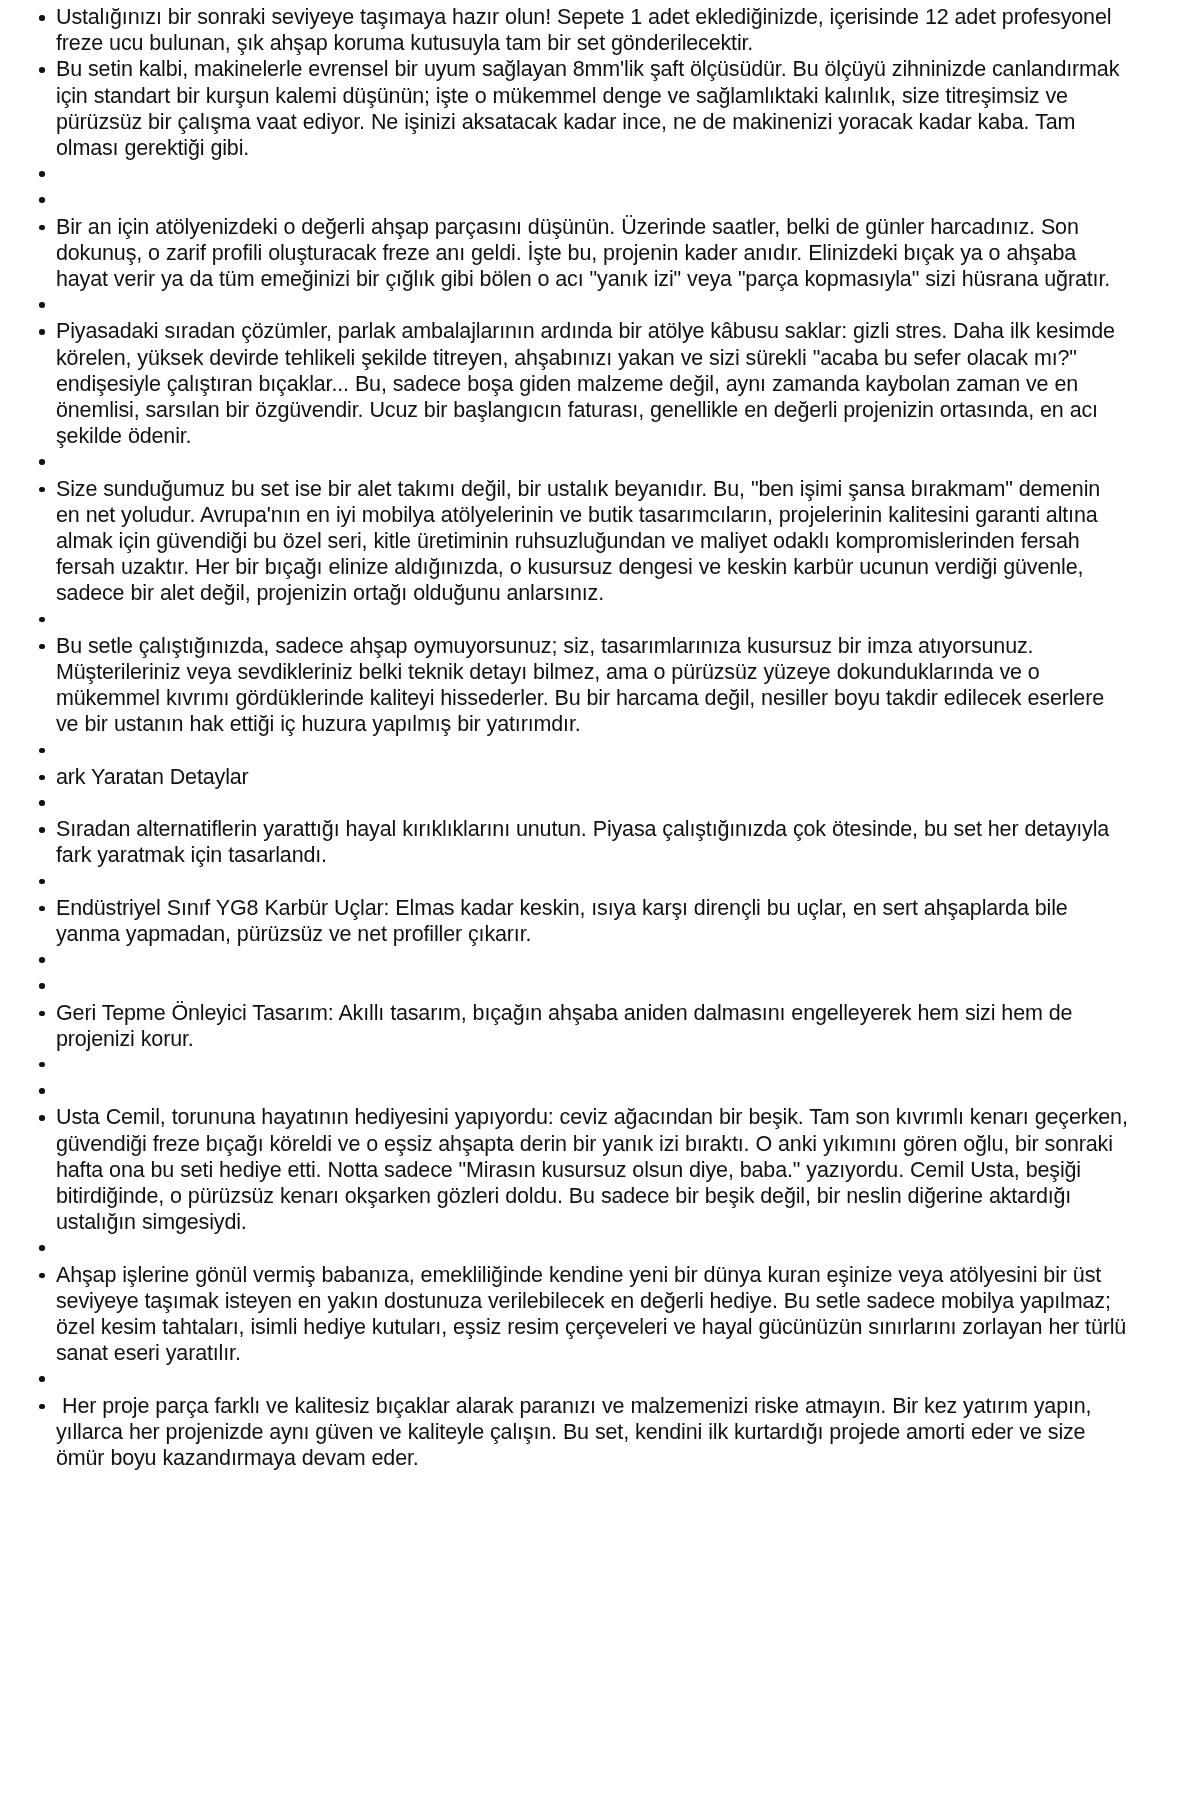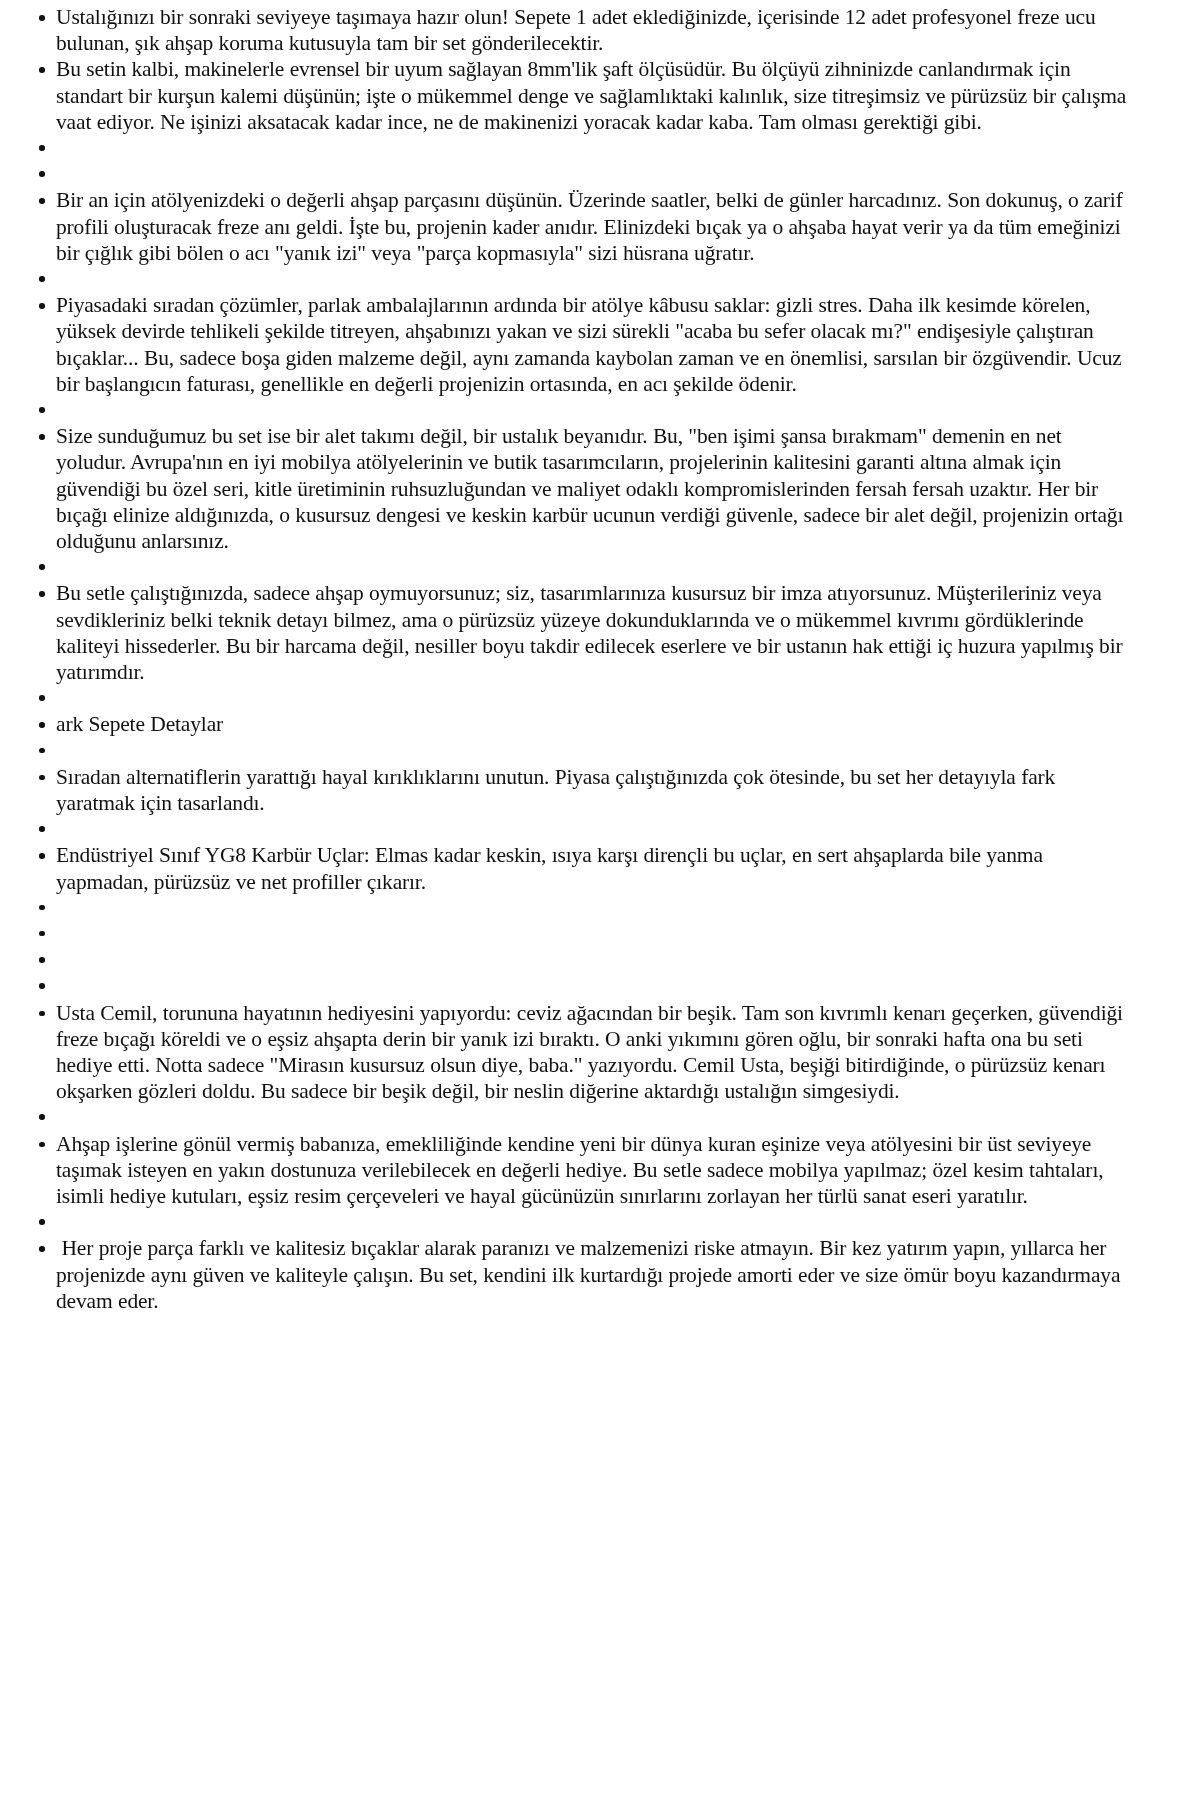--- a/index.html
+++ b/index.html
@@ -12,21 +12,20 @@
     height: 1800px;
     overflow: hidden;
     font-family: "Liberation Sans", sans-serif;
     color: #111111;
   }
 
   #doc {
     box-sizing: border-box;
     width: 1152px;
     padding: 4px 24px 0 20px;
-    font-family: Liberation Serif, serif;
   }
 
   ul.bullets {
     list-style: none;
     margin: 0;
     padding: 0;
   }
 
   li.bullet {
     position: relative;
@@ -97,39 +96,42 @@
       <li class="bullet empty">
         <span class="txt"></span>
       </li>
       <li class="bullet">
         <span class="txt">Bu setle çalıştığınızda, sadece ahşap oymuyorsunuz; siz, tasarımlarınıza kusursuz bir imza atıyorsunuz. Müşterileriniz veya sevdikleriniz belki teknik detayı bilmez, ama o pürüzsüz yüzeye dokunduklarında ve o mükemmel kıvrımı gördüklerinde kaliteyi hissederler. Bu bir harcama değil, nesiller boyu takdir edilecek eserlere ve bir ustanın hak ettiği iç huzura yapılmış bir yatırımdır.</span>
       </li>
       <li class="bullet empty">
         <span class="txt"></span>
       </li>
       <li class="bullet">
-        <span class="txt">ark Sepete Detaylar</span>
+        <span class="txt">ark Yaratan Detaylar</span>
       </li>
       <li class="bullet empty">
         <span class="txt"></span>
       </li>
       <li class="bullet">
         <span class="txt">Sıradan alternatiflerin yarattığı hayal kırıklıklarını unutun. Piyasa çalıştığınızda çok ötesinde, bu set her detayıyla fark yaratmak için tasarlandı.</span>
       </li>
       <li class="bullet empty">
         <span class="txt"></span>
       </li>
       <li class="bullet">
         <span class="txt">Endüstriyel Sınıf YG8 Karbür Uçlar: Elmas kadar keskin, ısıya karşı dirençli bu uçlar, en sert ahşaplarda bile yanma yapmadan, pürüzsüz ve net profiller çıkarır.</span>
       </li>
       <li class="bullet empty">
         <span class="txt"></span>
       </li>
       <li class="bullet empty">
         <span class="txt"></span>
+      </li>
+      <li class="bullet">
+        <span class="txt">Geri Tepme Önleyici Tasarım: Akıllı tasarım, bıçağın ahşaba aniden dalmasını engelleyerek hem sizi hem de projenizi korur.</span>
       </li>
       <li class="bullet empty">
         <span class="txt"></span>
       </li>
       <li class="bullet empty">
         <span class="txt"></span>
       </li>
       <li class="bullet">
         <span class="txt">Usta Cemil, torununa hayatının hediyesini yapıyordu: ceviz ağacından bir beşik. Tam son kıvrımlı kenarı geçerken, güvendiği freze bıçağı köreldi ve o eşsiz ahşapta derin bir yanık izi bıraktı. O anki yıkımını gören oğlu, bir sonraki hafta ona bu seti hediye etti. Notta sadece "Mirasın kusursuz olsun diye, baba." yazıyordu. Cemil Usta, beşiği bitirdiğinde, o pürüzsüz kenarı okşarken gözleri doldu. Bu sadece bir beşik değil, bir neslin diğerine aktardığı ustalığın simgesiydi.</span>
       </li>

